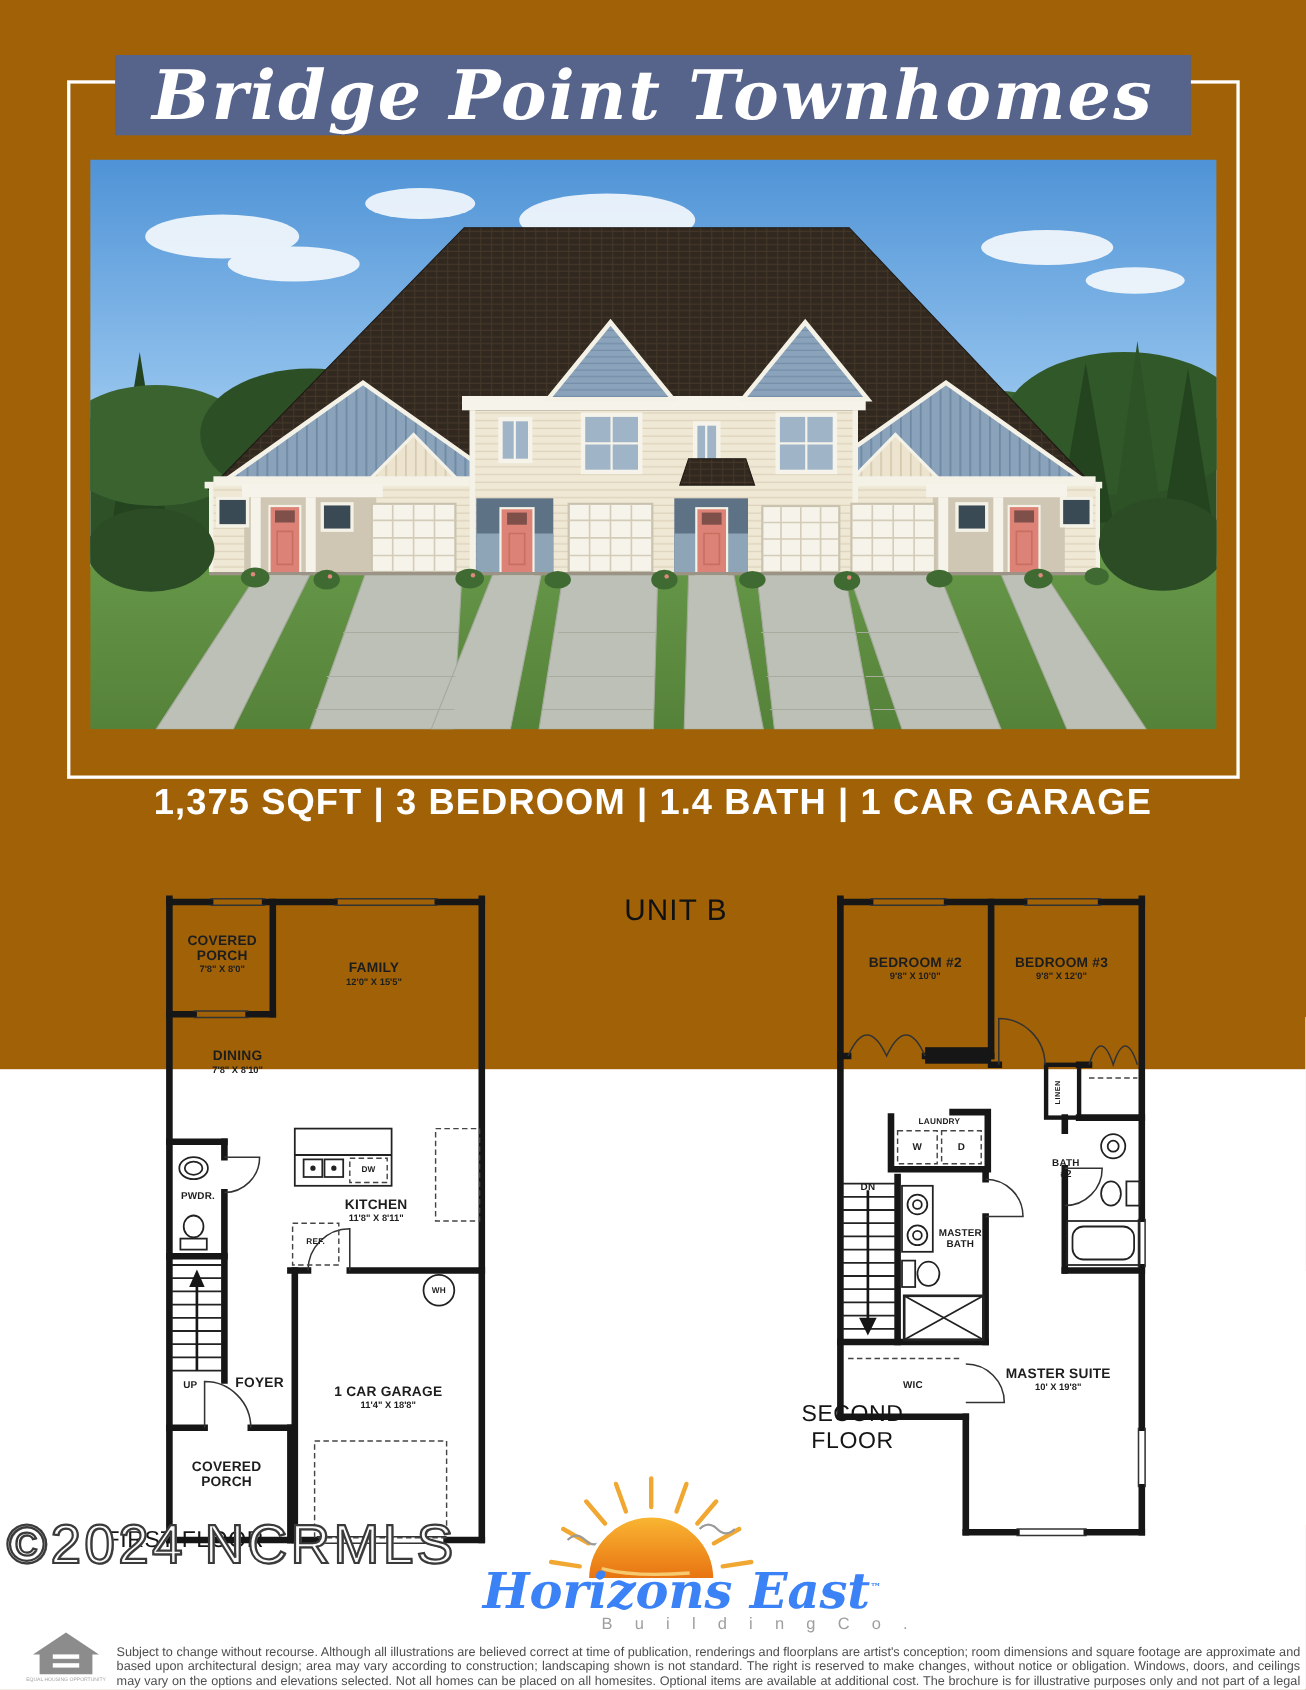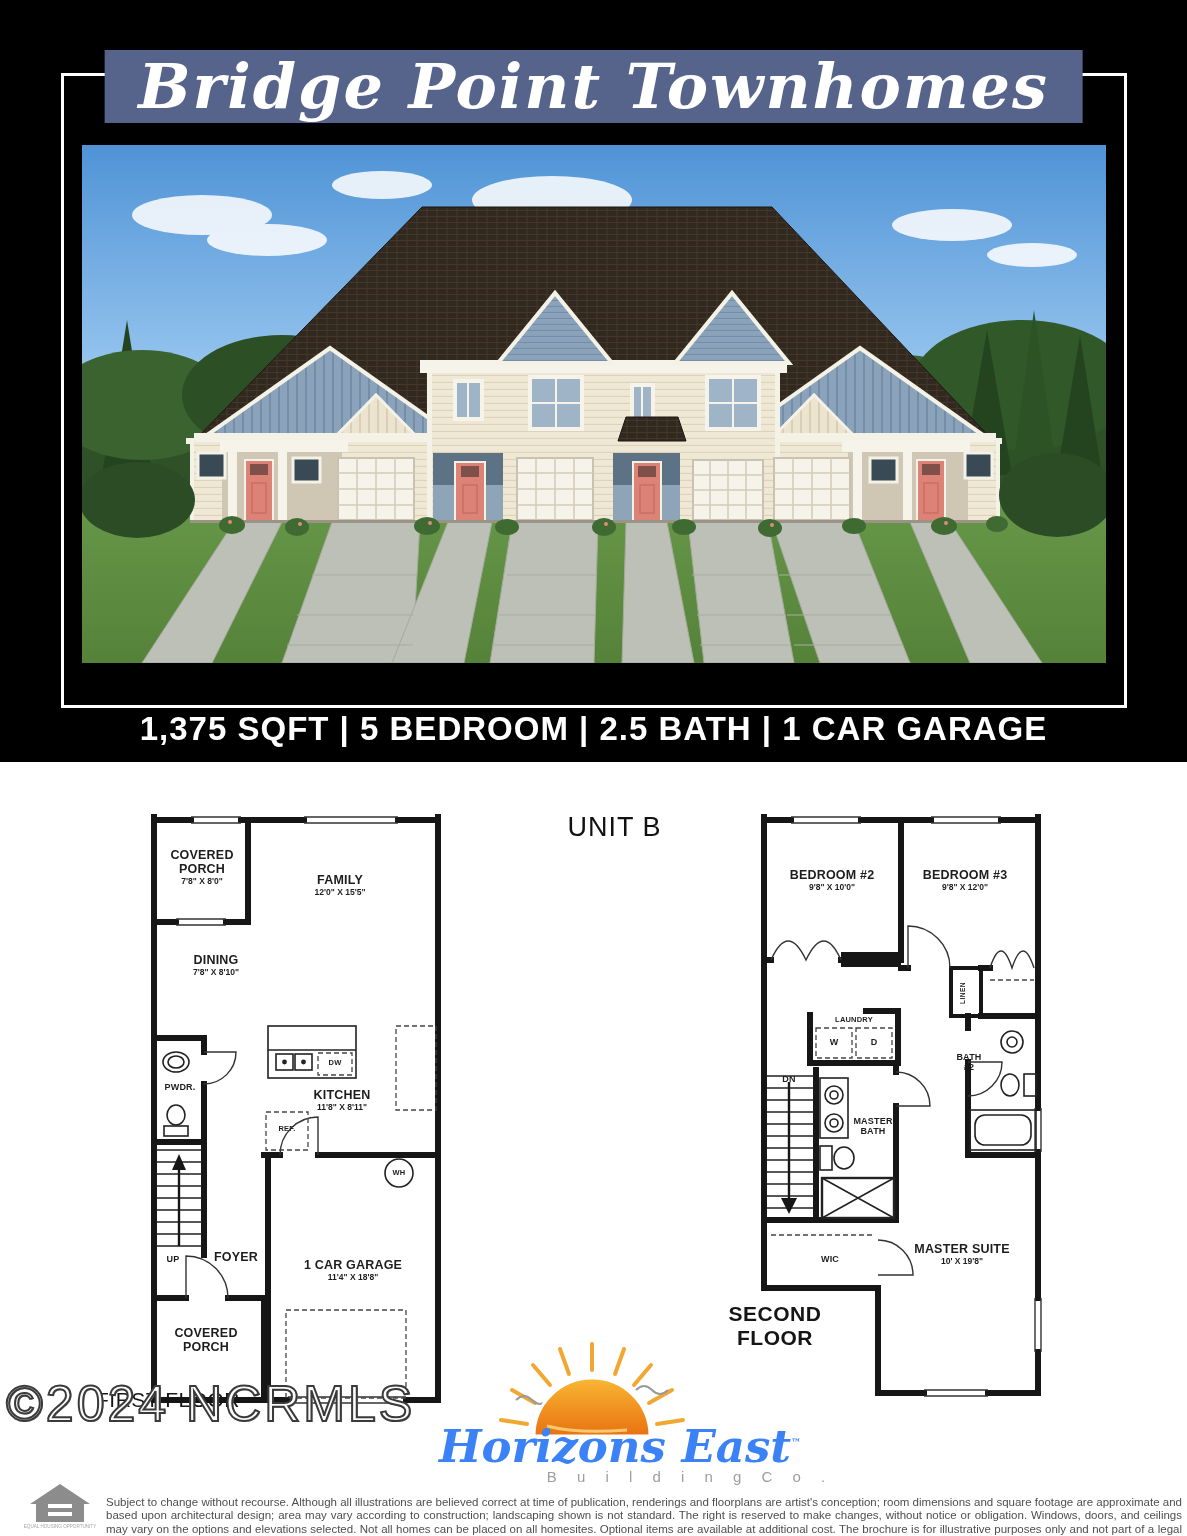--- a/index.html
+++ b/index.html
@@ -1,18 +1,18 @@
 <!DOCTYPE html>
 <html><head>
 <meta charset="utf-8">
 <style>
   html,body{margin:0;padding:0;background:#fff;}
   .page{position:relative;width:1187px;height:1536px;background:#ffffff;overflow:hidden;
         font-family:"Liberation Sans",sans-serif;}
-  .blue-panel{position:absolute;left:0;top:0;width:1187px;height:762px;background:#000000;}
+  .blue-panel{position:absolute;left:0;top:0;width:1187px;height:972px;background:#a16207;}
   .flyer-title{position:absolute;top:8px;left:50%;transform:translateX(-50%);
         font-family:"DejaVu Serif",serif;font-style:italic;font-weight:700;
         font-size:62px;color:#fff;white-space:nowrap;background:#56638b;
         padding:0 34px;z-index:3;letter-spacing:2px;}
   .frame{position:absolute;left:61px;top:73px;width:1066px;height:635px;
         border:3px solid #fff;box-sizing:border-box;z-index:1;}
   .render-wrap{position:absolute;left:18px;top:69px;width:1024px;height:518px;}
   .specs-bar{position:absolute;top:710px;left:0;width:1187px;text-align:center;
         color:#fff;font-size:33px;font-weight:700;letter-spacing:1px;z-index:2;}
   .unit-label{position:absolute;top:812px;left:0;width:1187px;text-align:center;
@@ -243,21 +243,21 @@
                 <circle cx="348" cy="378" r="2"></circle>
               <circle cx="524" cy="379" r="2"></circle>
                 <circle cx="690" cy="380" r="2"></circle>
                 <circle cx="864" cy="378" r="2"></circle>
             </g>
           </g>
         </svg>
       </div>
     </div>
     <h1 class="flyer-title">Bridge Point Townhomes</h1>
-    <div class="specs-bar">1,375 SQFT | 5 BEDROOM | 2.5 BATH | 1 CAR GARAGE</div>
+    <div class="specs-bar">1,375 SQFT | 3 BEDROOM | 1.4 BATH | 1 CAR GARAGE</div>
   </div>
 
   <div class="unit-label">UNIT B</div>
 
   <div class="plan plan-first">
     <svg width="300" height="600" viewBox="0 0 300 600">
       <g stroke="#161616" stroke-width="6" fill="none" stroke-linecap="square">
         <path d="M8,10 H45 M95,10 H158 M252,10 H292"></path>
         <path d="M8,7 V590"></path>
         <path d="M292,7 V590"></path>
@@ -410,21 +410,21 @@
     <div class="rl rl-sm" style="left:64px;top:227px;width:28px;">W</div>
     <div class="rl rl-sm" style="left:104px;top:227px;width:28px;">D</div>
     <div class="rl rl-sm" style="left:196px;top:242px;width:34px;">BATH #2</div>
     <div class="rl rl-sm" style="left:18px;top:264px;width:30px;">DN</div>
     <div class="rl rl-sm" style="left:94px;top:306px;width:46px;">MASTER BATH</div>
     <div class="rl rl-sm" style="left:50px;top:444px;width:48px;">WIC</div>
     <div class="rl" style="left:136px;top:432px;width:140px;">
       <span>MASTER SUITE</span>
       <span class="dims">10' X 19'8"</span>
     </div>
-    <div class="floor-caption" style="left:-66px;top:492px;width:170px;font-weight:bold;">SECOND FLOOR</div>
+    <div class="floor-caption" style="left:-66px;top:464px;width:170px;">SECOND FLOOR</div>
   </div>
 
   <div class="logo-sun">
     <svg width="200" height="130" viewBox="0 0 200 130">
       <g stroke="#f0a832" stroke-width="4" stroke-linecap="round">
         <line x1="35" y1="106" x2="9" y2="102"></line>
         <line x1="43" y1="85" x2="20" y2="72"></line>
         <line x1="58" y1="67" x2="41" y2="47"></line>
         <line x1="77" y1="56" x2="68" y2="31"></line>
         <line x1="100" y1="52" x2="100" y2="26"></line>

